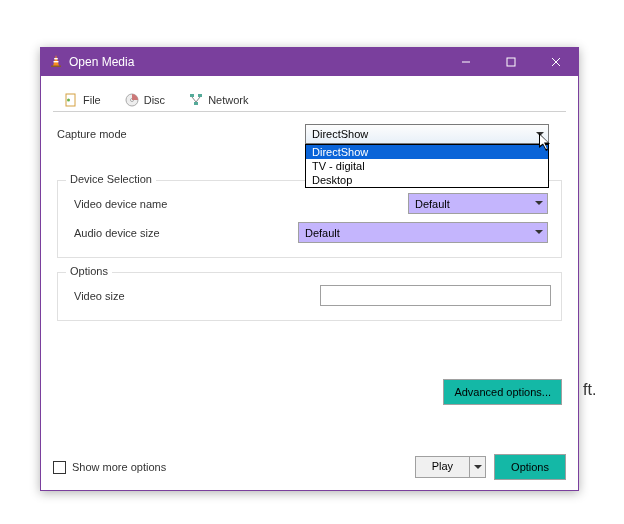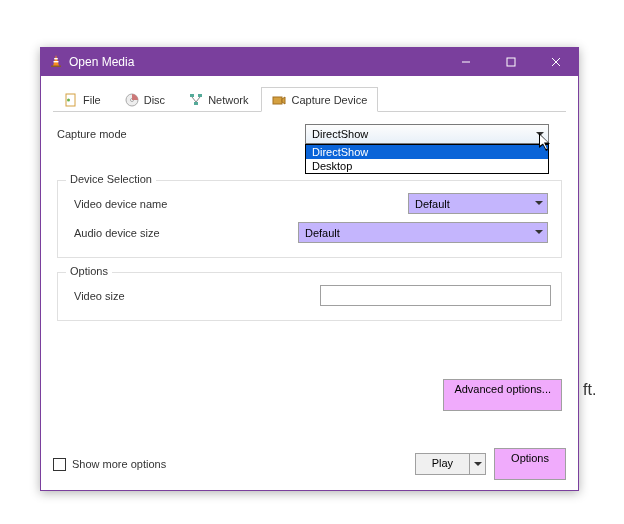--- a/index.html
+++ b/index.html
@@ -36,22 +36,22 @@
   .group {
     border: 1px solid #e0e0e0; margin-top: 14px; padding: 8px 10px 10px 10px; position: relative;
   }
   .group-title {
     position: absolute; top: -8px; left: 8px; background: #fff; padding: 0 4px; font-size: 11px; color: #333;
   }
   .textbox {
     border: 1px solid #a0a0a0; height: 21px; background: #fff; font-size: 11px; padding: 0 4px;
   }
   .btn {
-    border: 1px solid #a0a0a0; background: #f0abfc; font-size: 11px; padding: 3px 10px;
-    display: inline-flex; height: 32px;
+    border: 1px solid #a0a0a0; background: #14b8a6; font-size: 11px; padding: 3px 10px;
+    display: inline-flex; align-items: center; height: 26px;
   }
   .footer {
     position: absolute; bottom: 10px; left: 12px; right: 12px; display: flex; align-items: center;
   }
   .checkbox { width: 13px; height: 13px; border: 1px solid #333; margin-right: 6px; }
   .spacer { flex: 1; }
   .playbtn { display: flex; }
   .playmain { border: 1px solid #a0a0a0; background: #f0f0f0; font-size: 11px; padding: 3px 16px; height: 22px; display: flex; align-items: flex-start; }
   .playdrop { border: 1px solid #a0a0a0; border-left: none; background: #f0f0f0; width: 16px; height: 22px; display: flex; align-items: center; justify-content: center; }
   .dropdown-open {
@@ -118,27 +118,20 @@
       </div>
       <div class="tab">
         <span class="tabicon"><svg width="14" height="14">
               <rect x="1" y="1" width="4" height="3" fill="#5a9"></rect>
               <rect x="9" y="1" width="4" height="3" fill="#5a9"></rect>
               <rect x="5" y="9" width="4" height="3" fill="#5a9"></rect>
               <line x1="3" y1="4" x2="7" y2="9" stroke="#888"></line>
               <line x1="11" y1="4" x2="7" y2="9" stroke="#888"></line>
             </svg></span>
         <span>Network</span>
-      </div>
-      <div class="tab active">
-        <span class="tabicon"><svg width="14" height="14">
-              <rect x="1" y="4" width="9" height="7" fill="#d4a040" stroke="#a37020"></rect>
-              <polygon points="10,6 13,4 13,11 10,9" fill="#d4a040" stroke="#a37020"></polygon>
-            </svg></span>
-        <span>Capture Device</span>
       </div>
     </div>
 
     <div class="panel">
       <div class="row" style="margin-top:6px;">
         <span class="lbl" style="width:248px;">Capture mode</span>
       </div>
 
       <div class="group" style="margin-top:40px;">
         <span class="group-title">Device Selection</span>
@@ -179,20 +172,21 @@
 
     <div class="capture-combo" style="left:264px; top:48px; width:244px;">
       <span>DirectShow</span>
       <span class="arrow" style="position:absolute; right:4px; top:3px;"><svg width="8" height="8">
             <polygon points="0,2 8,2 4,6" fill="#333"></polygon>
           </svg></span>
     </div>
 
     <div class="dropdown-open" style="left:264px; top:68px; width:244px;">
       <div class="opt sel">DirectShow</div>
+      <div class="opt">TV - digital</div>
       <div class="opt">Desktop</div>
     </div>
 
     <div class="cursor" style="left:498px; top:57px;">
       <svg width="16" height="20" viewBox="0 0 16 20">
           <polygon points="0,0 0,15 4,12 7,18 9,17 6,11 11,11" fill="#000"></polygon>
           <polygon points="1,2 1,12.5 4,10.5 7,16 8,15.5 5,9.5 9,9.5" fill="#fff"></polygon>
         </svg>
     </div>
   </div>

